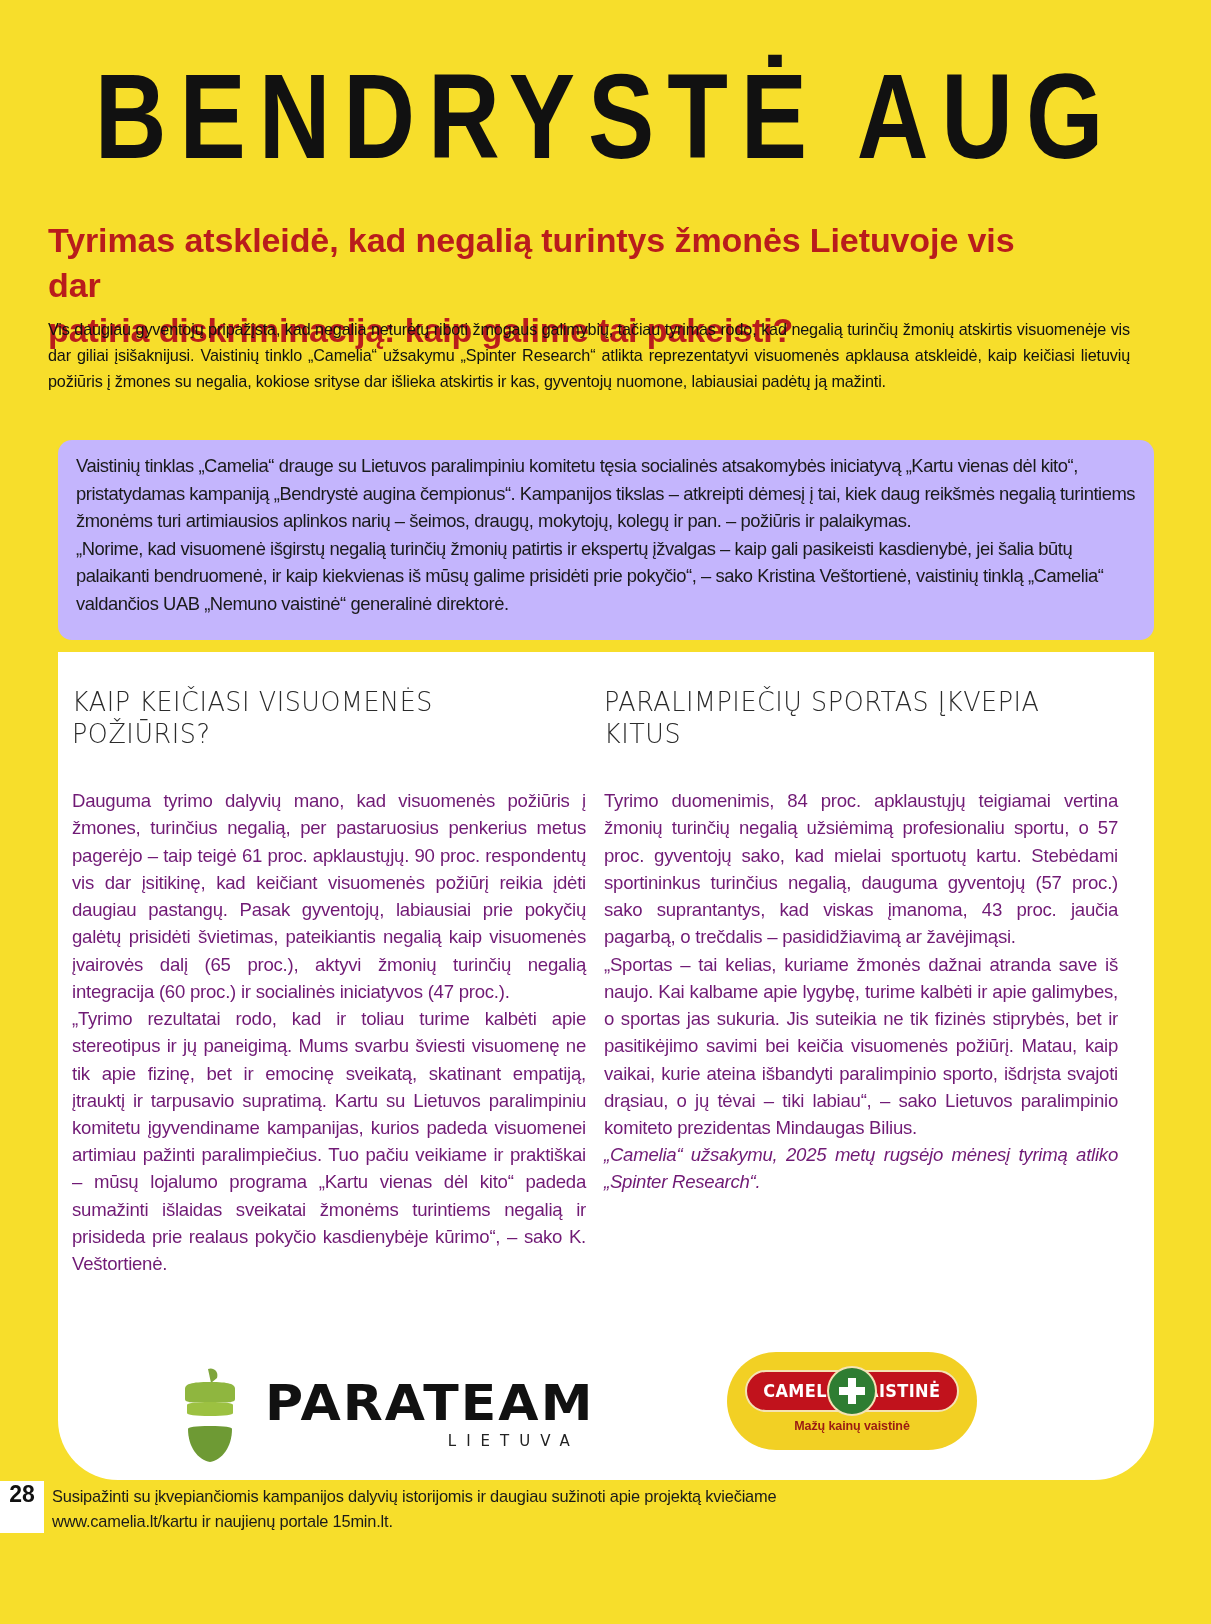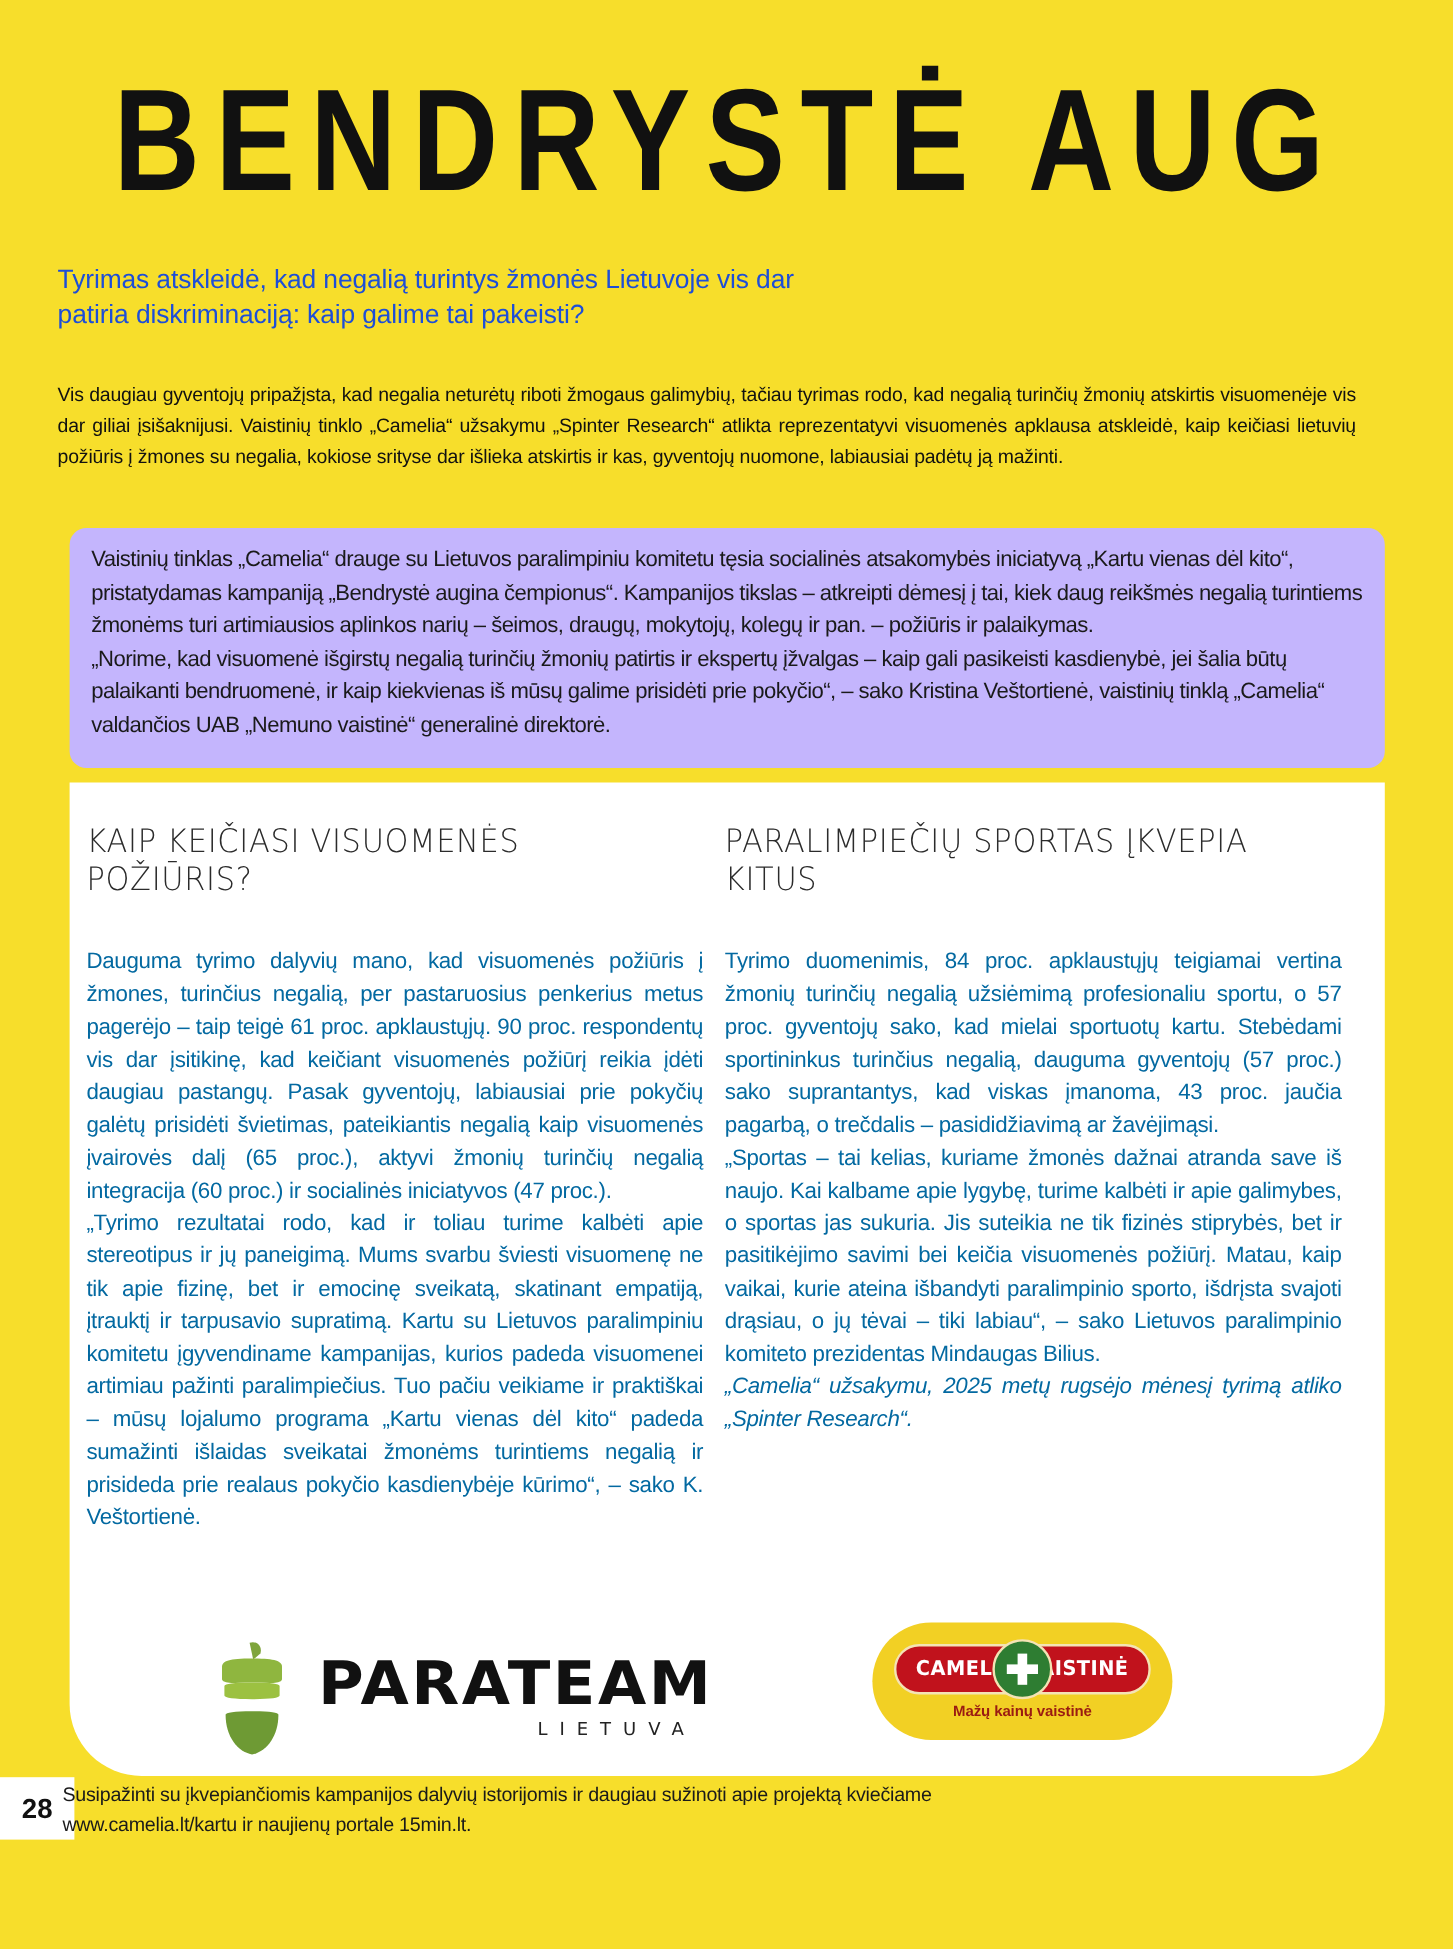--- a/index.html
+++ b/index.html
@@ -25,24 +25,24 @@
     color:#111111;
     transform:scaleX(0.92) scaleY(1.12);
     transform-origin:center top;
     white-space:nowrap;
   }
 
   
   .deck{
     position:absolute;
     left:48px;top:218px;width:1010px;
-    font-size:22px;
+    font-size:34px;
     line-height:1.33;
-    font-weight:normal;
-    color:#1d4ed8;
+    font-weight:bold;
+    color:#b91c1c;
     letter-spacing:-0.1px;
   }
 
   
   .standfirst{
     position:absolute;
     left:48px;top:316px;width:1082px;
     font-size:16.2px;
     line-height:1.62;
     font-weight:normal;
@@ -96,21 +96,21 @@
     letter-spacing:0.6px;
     margin:0 0 38px 0;
     text-transform:uppercase;
     font-family:"DejaVu Sans", sans-serif;
     transform:scaleX(0.94);
     transform-origin:left top;
   }
   .body-txt{
     font-size:18.6px;
     line-height:1.465;
-    color:#0369a1;
+    color:#701a75;
     text-align:justify;
     letter-spacing:-0.25px;
   }
   .body-txt p{margin:0;}
   .body-txt p.it{font-style:italic;}
 
   
   .parateam{
     position:absolute;
     left:175px;top:1360px;
@@ -181,22 +181,22 @@
   .cam-cross:before{left:9px;top:0;width:8px;height:26px;}
   .cam-cross:after{left:0;top:9px;width:26px;height:8px;}
   .cam-tag{
     color:#9A1B12;font-weight:bold;font-size:12.5px;
     margin-top:7px;letter-spacing:-0.1px;
   }
 
   
   .pagenum-box{
     position:absolute;left:0;top:1481px;
-    width:62px;height:52px;background:#FFFFFF;
-    display:flex;align-items:center;justify-content:center;
+    width:44px;height:52px;background:#FFFFFF;
+    display:flex;align-items:flex-start;justify-content:center;
   }
   .pagenum{
     font-size:23px;font-weight:bold;color:#111;
   }
   .footnote{
     position:absolute;left:52px;top:1484px;width:980px;
     font-size:16.4px;line-height:1.55;color:#1a1a1a;
     letter-spacing:-0.2px;
   }
   .footnote div{white-space:nowrap;}

